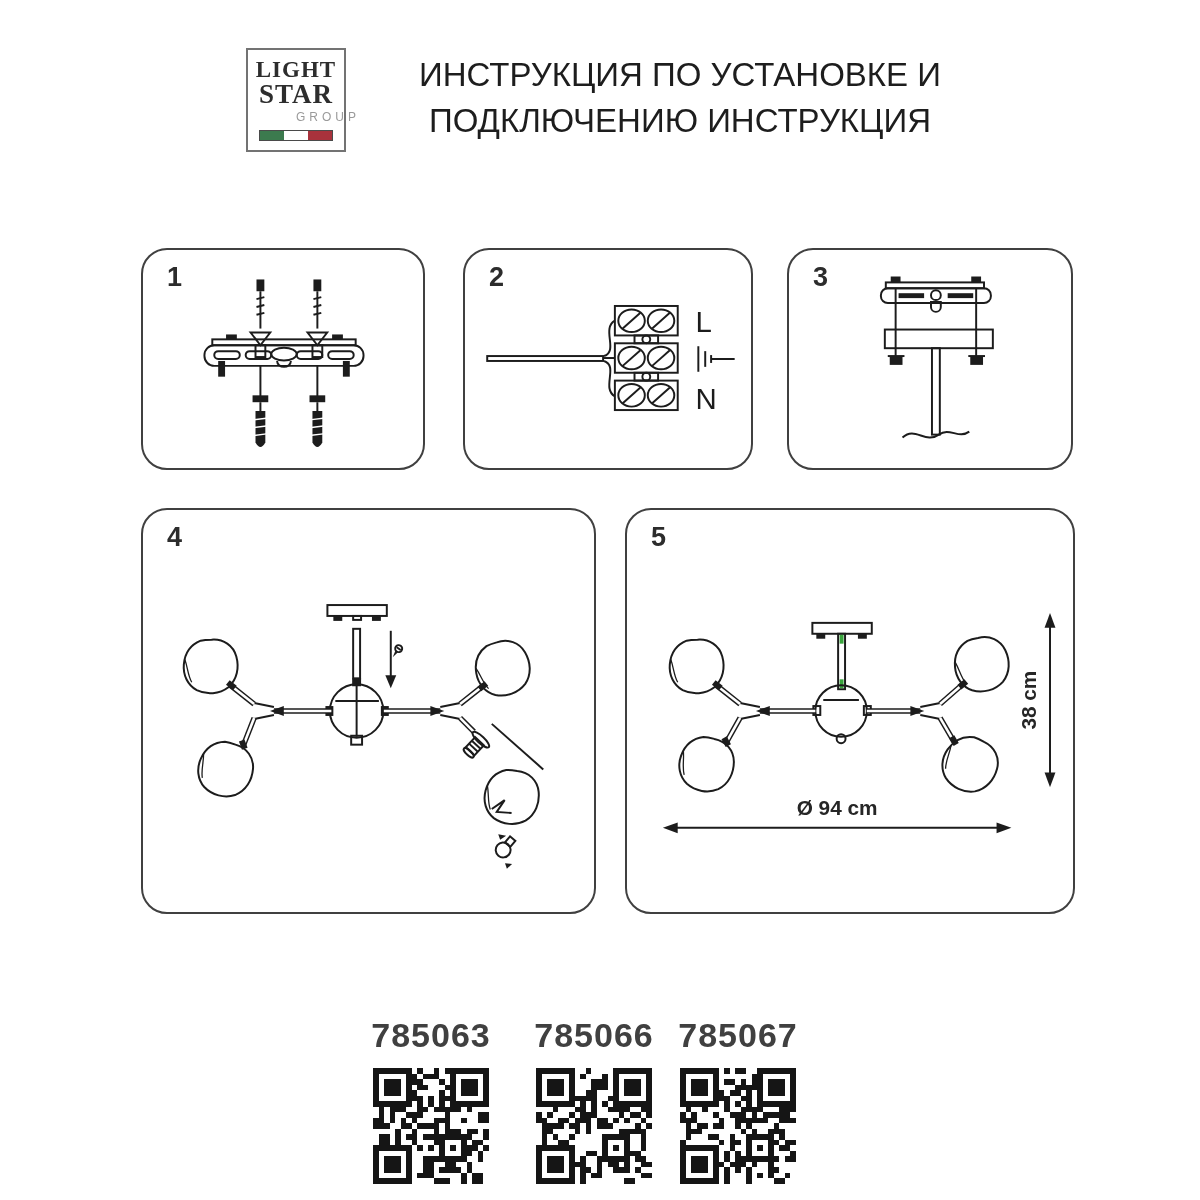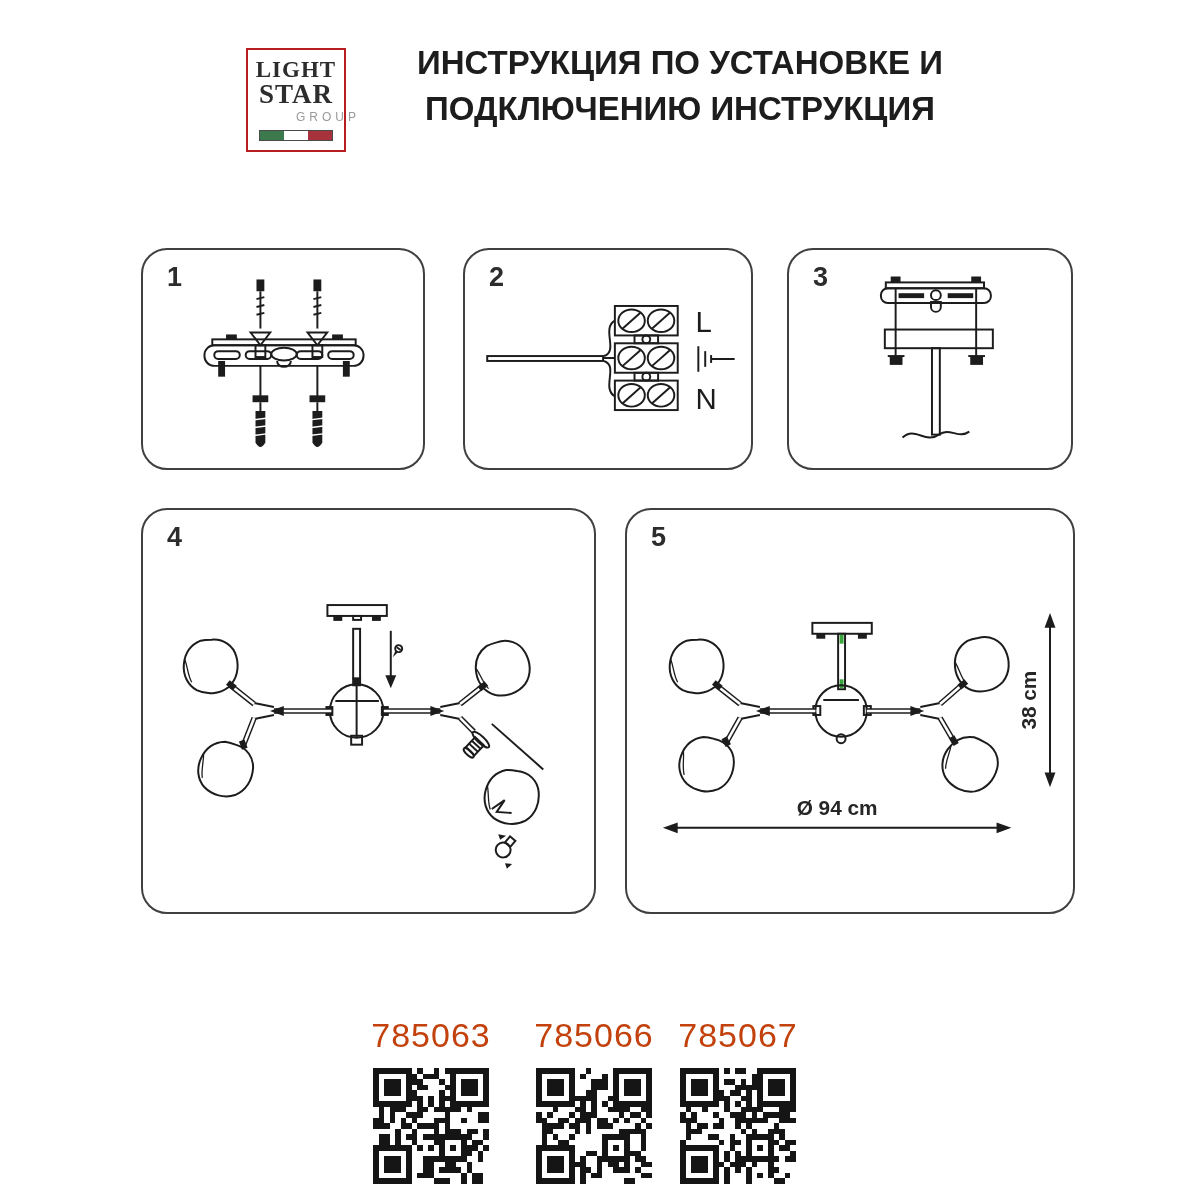--- a/index.html
+++ b/index.html
@@ -3,53 +3,53 @@
 <meta charset="utf-8">
 <style>
   html,body{margin:0;padding:0;}
   body{
     width:1200px;height:1200px;position:relative;background:#ffffff;
     font-family:"Liberation Sans",sans-serif;color:#1c1c1c;overflow:hidden;
   }
   
   .logo-box{
     position:absolute;left:246px;top:48px;width:100px;height:104px;
-    border:2px solid #b91c1c;background:#fff;text-align:center;box-sizing:border-box;
+    border:2px solid #737373;background:#fff;text-align:center;box-sizing:border-box;
   }
   .logo-light{font-family:"Liberation Serif",serif;font-weight:700;font-size:23px;letter-spacing:1px;color:#2d2d2d;margin-top:9px;line-height:0.95;}
   .logo-star{font-family:"Liberation Serif",serif;font-weight:700;font-size:27px;letter-spacing:1px;color:#2d2d2d;line-height:1.0;}
   .logo-group{font-size:12px;letter-spacing:4px;color:#9a9a9a;margin-top:2px;padding-left:48px;}
   .logo-flag{width:72px;height:9px;margin:6px auto 0;border:1px solid #4a4a4a;display:flex;}
   .logo-flag div{flex:1;}
   .flag-green{background:#3c7a4e;}
   .flag-white{background:#ffffff;}
   .flag-red{background:#a8323c;}
   .title{
-    position:absolute;left:380px;top:40px;width:600px;text-align:center;
-    font-size:33px;font-weight:700;line-height:1.4;color:#1d1d1d;letter-spacing:0px;
+    position:absolute;left:380px;top:52px;width:600px;text-align:center;
+    font-size:33px;font-weight:400;line-height:1.4;color:#1d1d1d;letter-spacing:0px;
   }
   
   .panel{position:absolute;border:2px solid #404040;border-radius:26px;background:#fff;box-sizing:border-box;}
   #p1{left:141px;top:248px;width:284px;height:222px;}
   #p2{left:463px;top:248px;width:290px;height:222px;}
   #p3{left:787px;top:248px;width:286px;height:222px;}
   #p4{left:141px;top:508px;width:455px;height:406px;}
   #p5{left:625px;top:508px;width:450px;height:406px;}
   .stepnum{position:absolute;left:24px;top:12px;font-size:27px;font-weight:700;color:#2c2c2c;}
   svg.draw{position:absolute;left:0;top:0;width:100%;height:100%;}
   .k{stroke:#1c1c1c;fill:none;stroke-width:2;}
   .kf{fill:#1c1c1c;stroke:none;}
   .dblb{stroke:#1c1c1c;stroke-width:5.5;fill:none;}
   .dblw{stroke:#ffffff;stroke-width:2.6;fill:none;}
   .lbl{font-size:30px;fill:#1c1c1c;font-weight:400;}
   .dim{font-size:21px;font-weight:700;fill:#262626;}
   
   .product{position:absolute;top:1016px;width:150px;text-align:center;}
   #prod0{left:356px;} #prod1{left:519px;} #prod2{left:663px;}
-  .code{font-size:34px;font-weight:400;color:#c2410c;letter-spacing:1px;}
+  .code{font-size:34px;font-weight:700;color:#404040;letter-spacing:1px;}
   .qr{width:116px;height:116px;margin:13px auto 0;}
 </style>
 </head>
 <body>
 
 <svg width="0" height="0" style="position:absolute" aria-hidden="true">
   <defs>
     <g id="globe">
       <path class="k" d="M 1,-27 C 13,-28 23,-21 26,-10 C 29,1 27,13 18,21 C 9,28 -4,29 -14,24 C -23,19 -28,9 -27,-2 C -26,-13 -20,-22 -10,-26 C -6,-27 -2,-27 1,-27 Z"></path>
       <path class="k" style="stroke-width:1.3" d="M -26,-7 C -23,1 -23,9 -19,16"></path>

